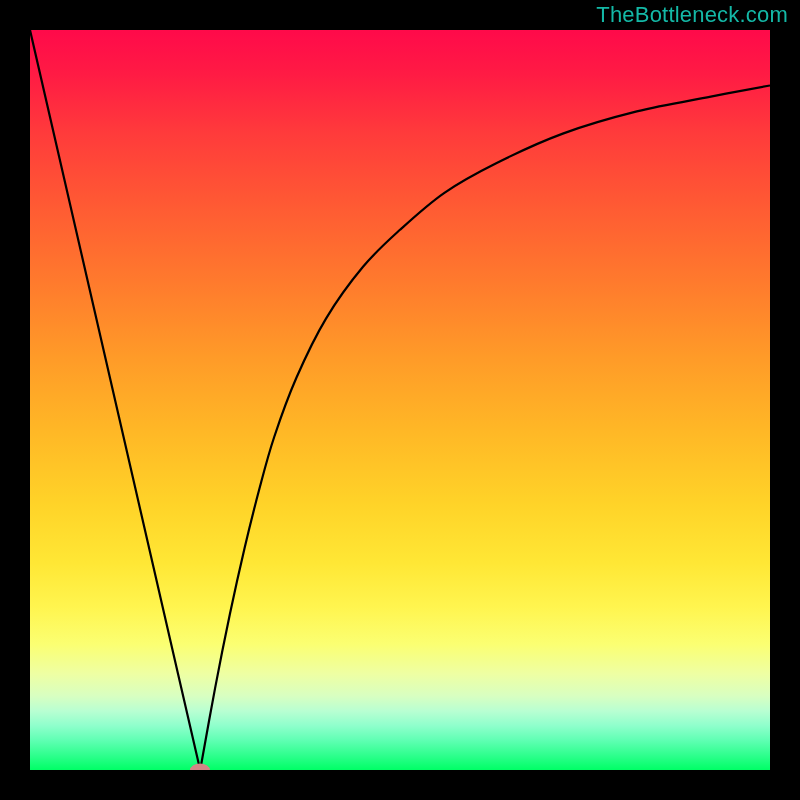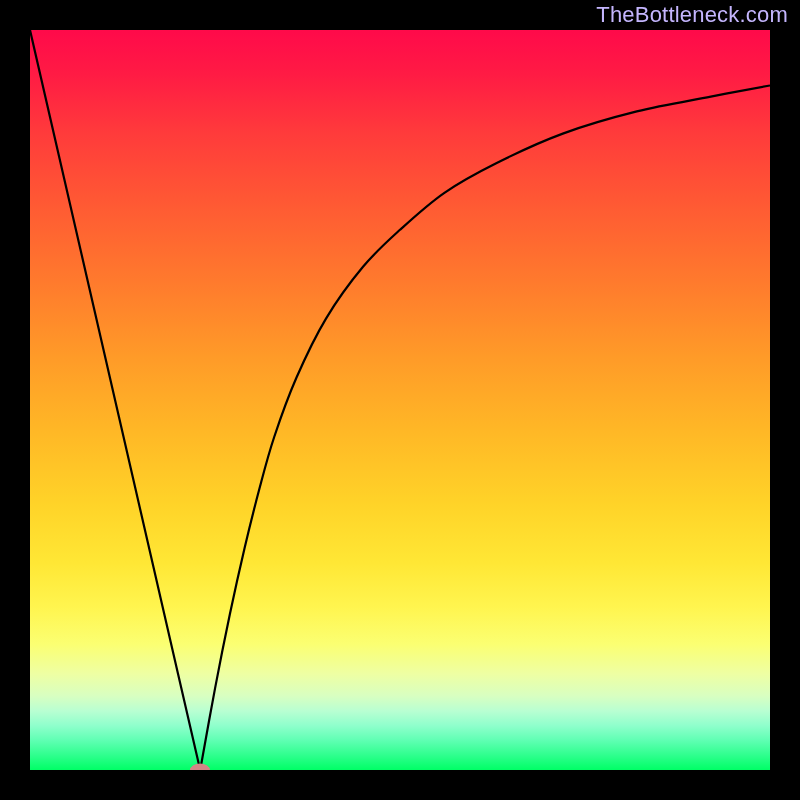--- a/index.html
+++ b/index.html
@@ -14,21 +14,21 @@
   .frame {
     position: relative;
     width: 800px;
     height: 800px;
     background: #000;
   }
   .watermark {
     position: absolute;
     top: 2px;
     right: 12px;
-    color: #c4b5fd;
+    color: #14b8a6;
     font-size: 22px;
     font-weight: 500;
     letter-spacing: 0.2px;
     z-index: 10;
   }
   .plot-area {
     position: absolute;
     left: 30px;
     top: 30px;
     width: 740px;

